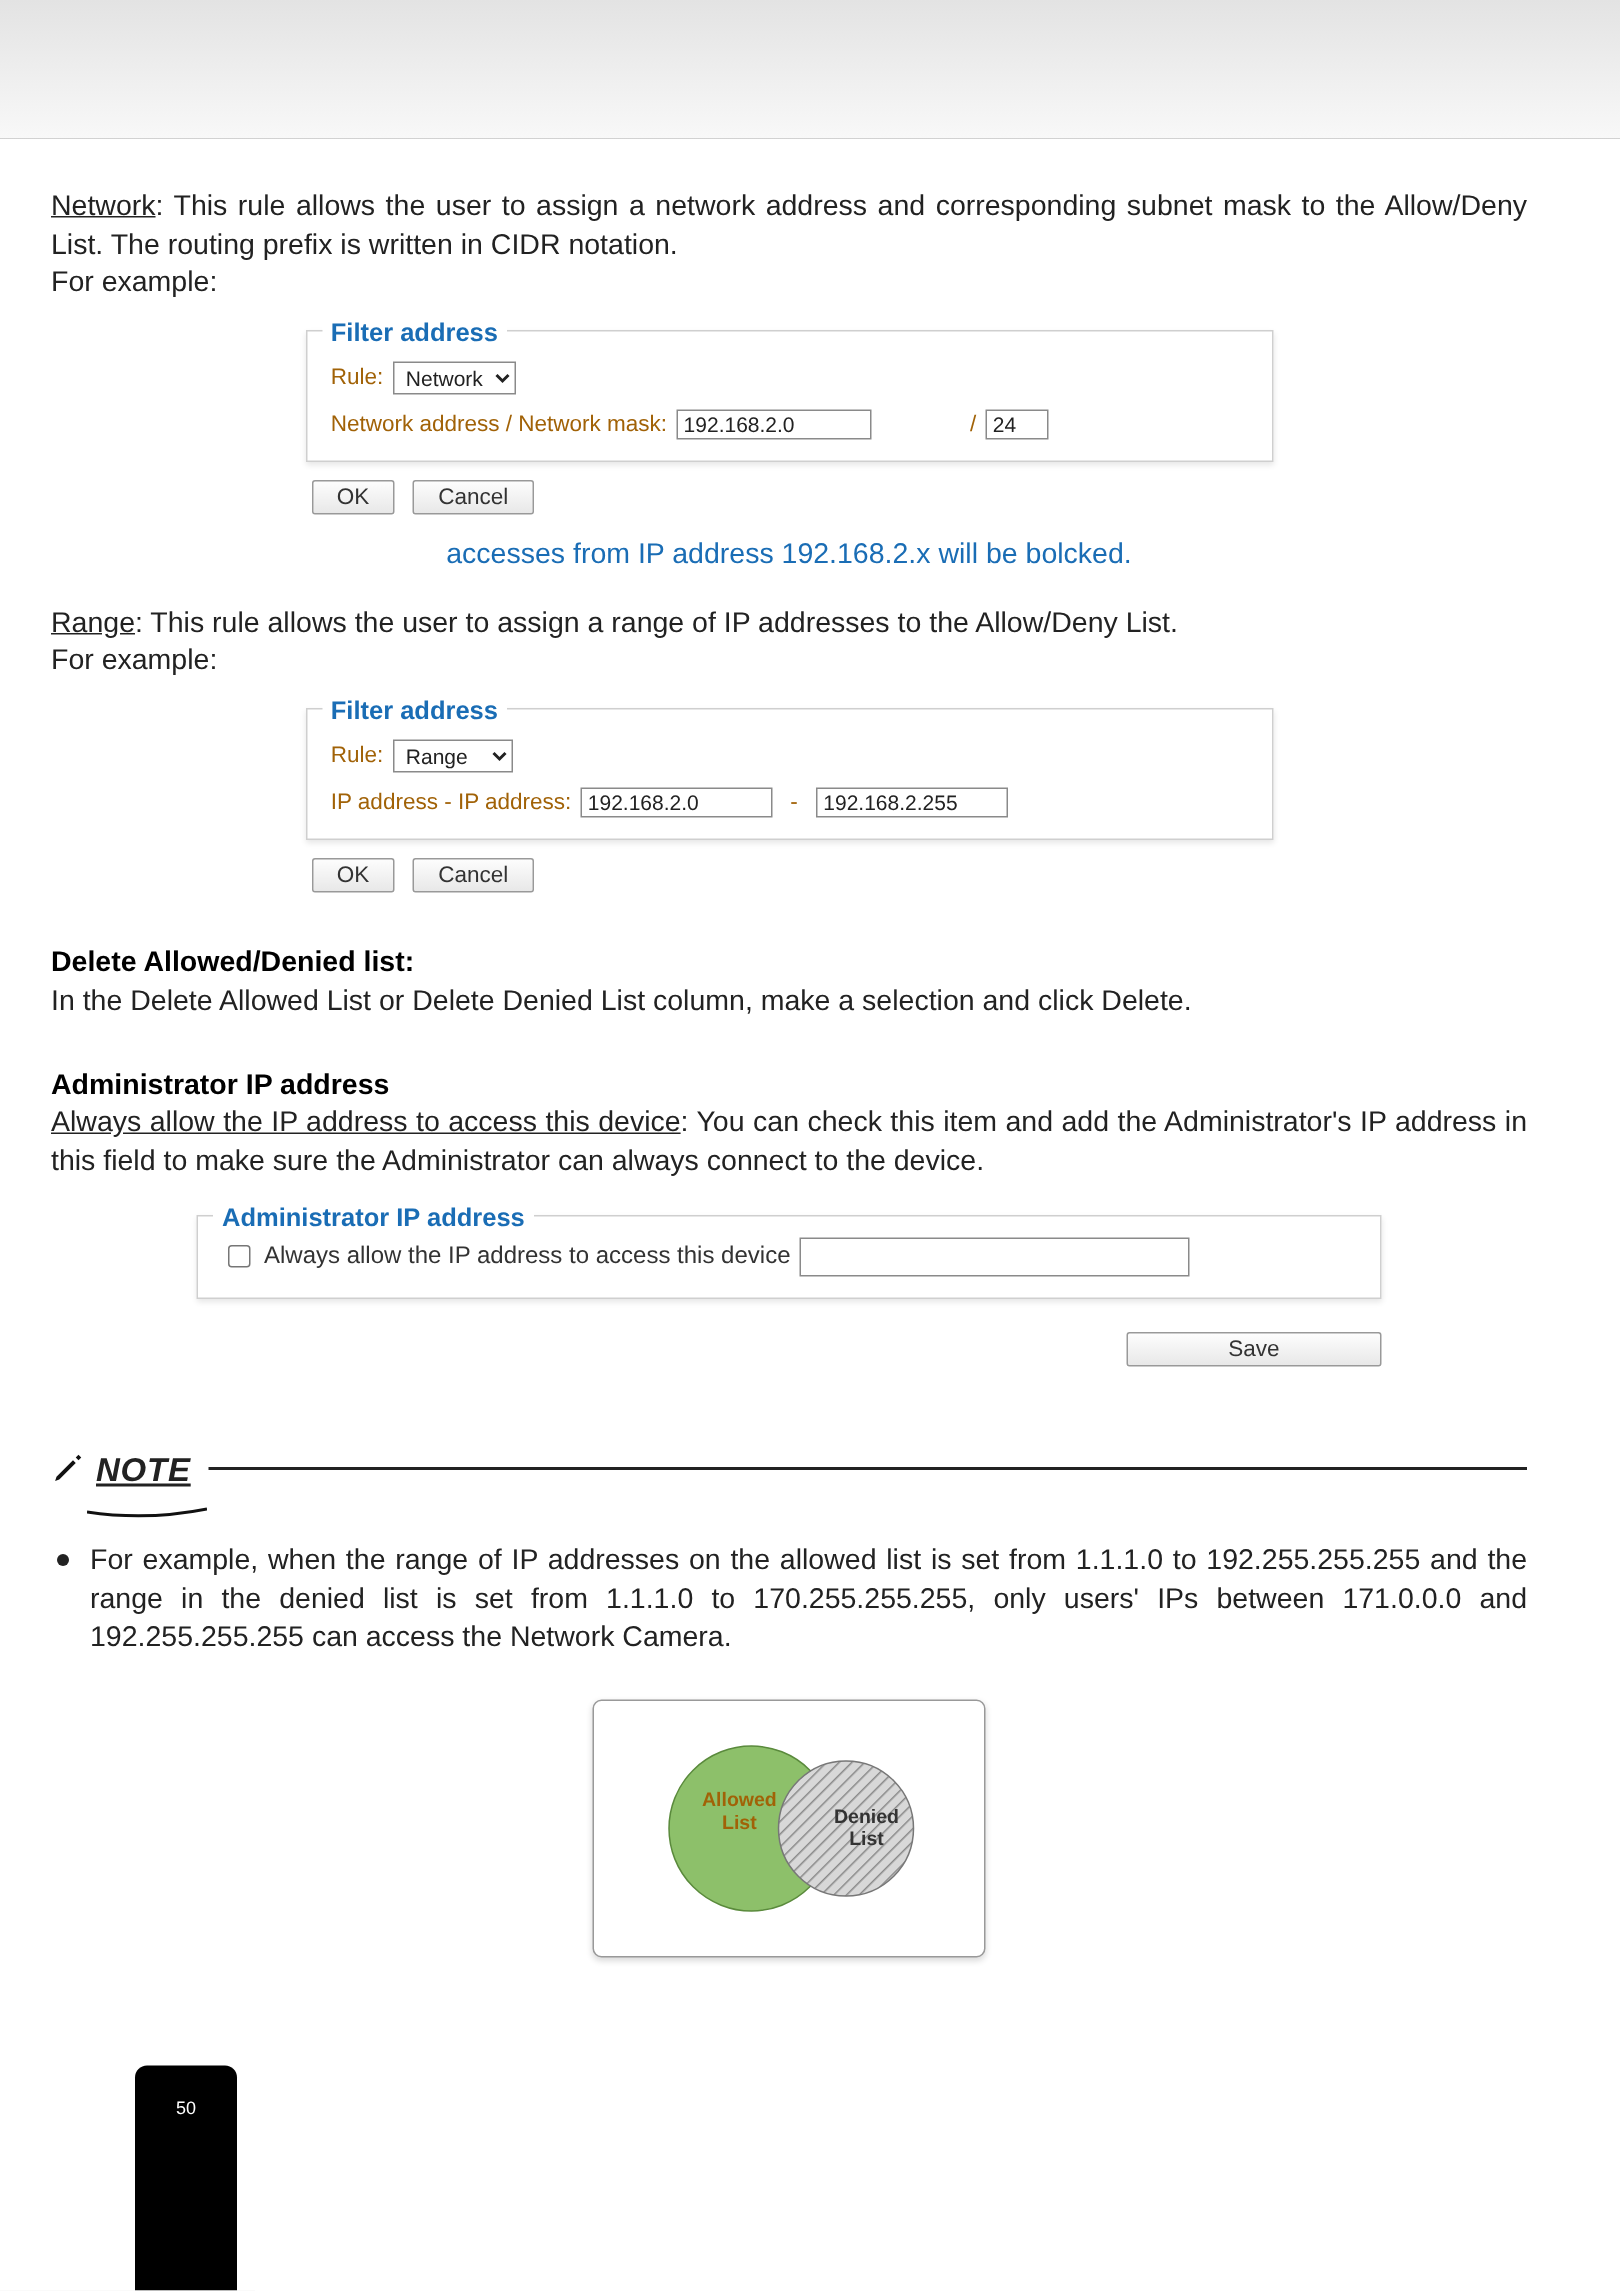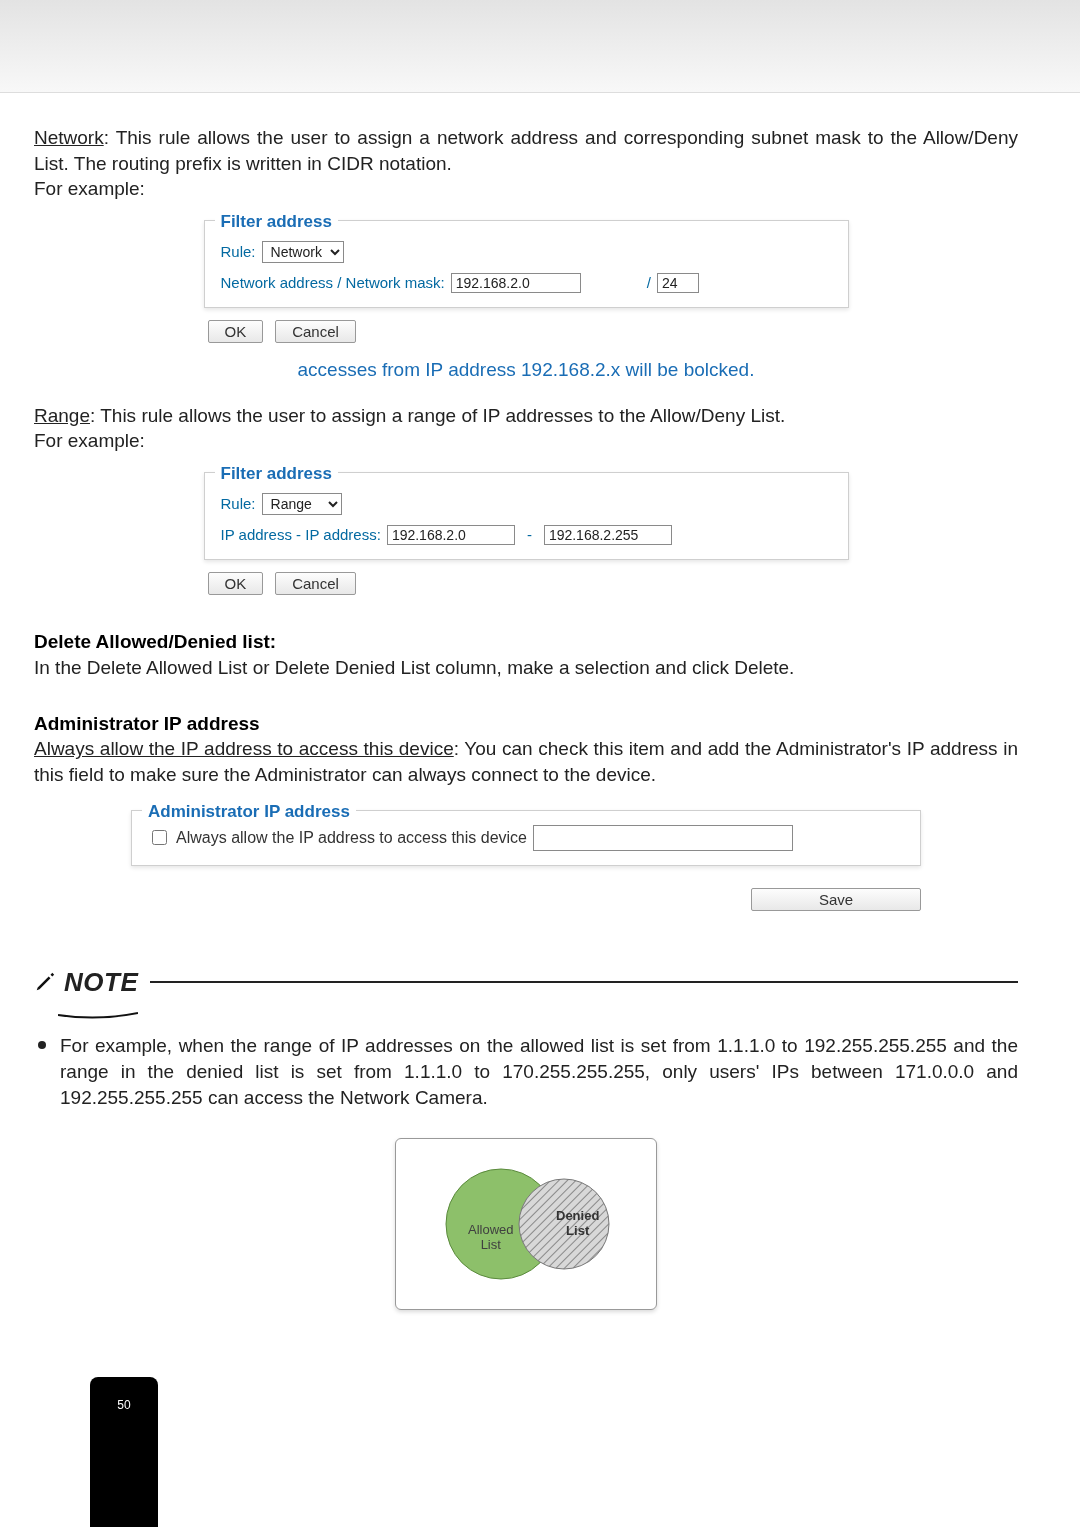--- a/index.html
+++ b/index.html
@@ -53,21 +53,21 @@
     position:absolute;
     top:-10px;
     left:10px;
     background:#fff;
     padding:0 6px;
     color:#1a6db5;
     font-weight:bold;
     font-size:17px;
   }
   .row{display:flex;align-items:center;gap:6px;margin-top:10px;}
-  .lbl{font-size:15px;color:#0369a1;}
+  .lbl{font-size:15px;color:#a16207;}
   select.ui,input.ui{
     font-size:14px;
     padding:1px 4px;
     border:1px solid #8a8a8a;
     background:#fff;
     color:#222;
     font-family:inherit;
   }
   select.ui{padding-right:4px;}
   .btnbar{display:flex;gap:12px;margin:12px 0 0 4px;}
@@ -99,22 +99,23 @@
     gap:8px;
   }
   .note-head .note-icon{
     display:inline-flex;
     align-items:center;
     gap:6px;
   }
   .note-head .note-text{
     font-style:italic;
     font-weight:bold;
-    font-size:26px;
+    font-size:22px;
     letter-spacing:.5px;
+    text-decoration:underline;
   }
   .note-rule{
     flex:1;
     height:2px;
     background:#222;
     margin-left:4px;
   }
   .note-underline{
     width:80px;height:8px;margin-top:-6px;margin-left:24px;
   }
@@ -268,21 +269,21 @@
     <svg viewBox="0 0 260 170">
       <defs>
         <pattern id="hatch" width="6" height="6" patternUnits="userSpaceOnUse" patternTransform="rotate(45)">
           <rect width="6" height="6" fill="#d8d8d8"></rect>
           <line x1="0" y1="0" x2="0" y2="6" stroke="#888" stroke-width="2"></line>
         </pattern>
       </defs>
       <circle cx="105" cy="85" r="55" fill="#8dc06a" stroke="#5a8a3c" stroke-width="1"></circle>
       <circle cx="168" cy="85" r="45" fill="url(#hatch)" stroke="#777" stroke-width="1"></circle>
     </svg>
-    <div class="venn-label" style="left:72px;top:84px;white-space:pre;color:#404040;font-weight:normal;">Allowed
+    <div class="venn-label" style="left:72px;top:59px;white-space:pre;color:#a16207;font-weight:bold;">Allowed
 List</div>
     <div class="venn-label" style="left:160px;top:70px;white-space:pre;font-weight:bold;">Denied
 List</div>
   </div>
 
   
   <div class="page-num-tab">
     <span>50</span>
   </div>
 </div>

